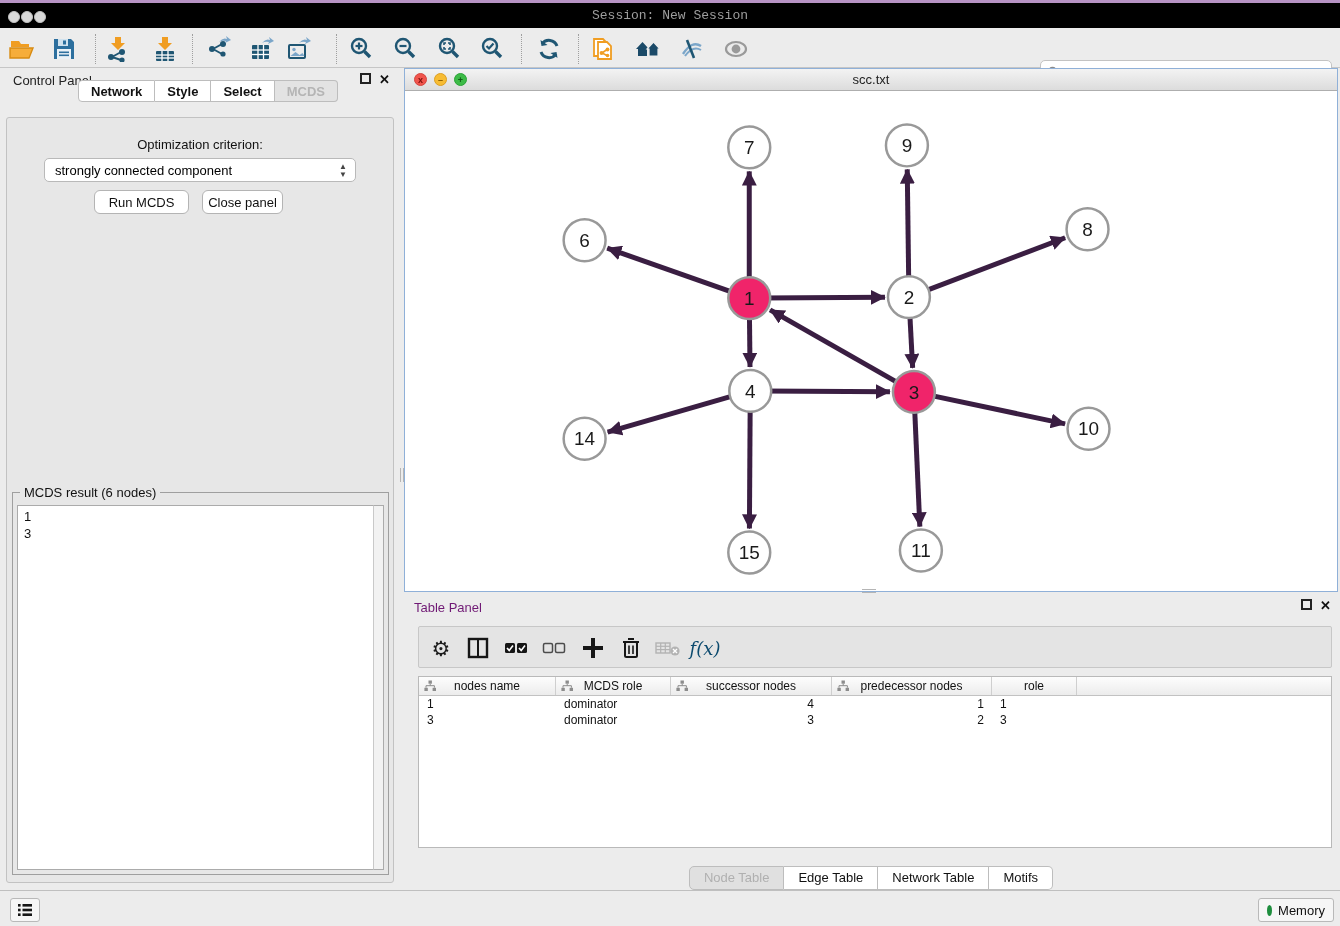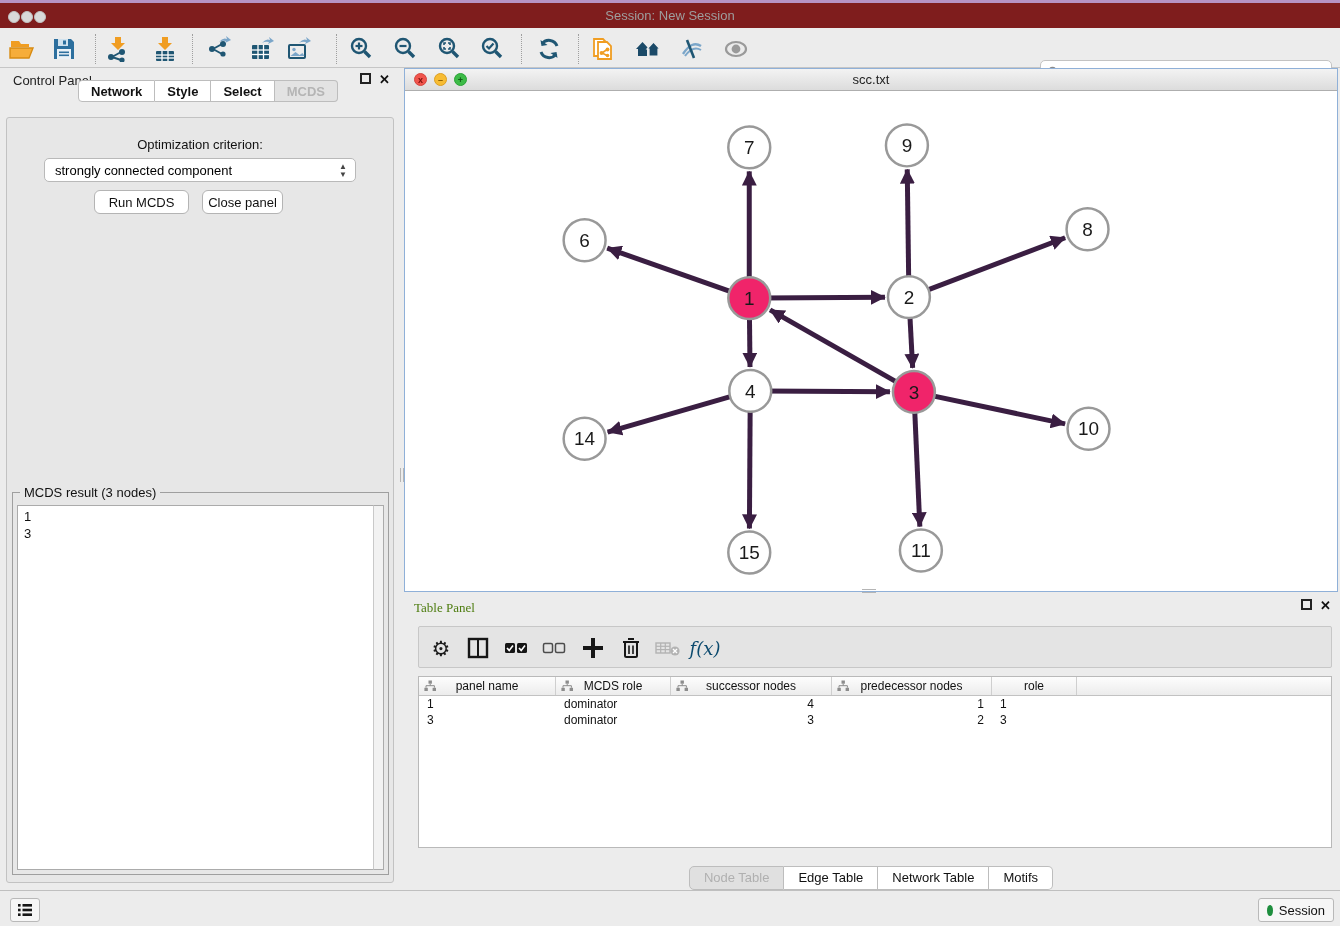--- a/index.html
+++ b/index.html
@@ -1,19 +1,19 @@
 <!DOCTYPE html>
 <html><head>
 <meta charset="utf-8">
 <style>
   * { margin:0; padding:0; box-sizing:border-box; }
   html,body { width:1340px; height:926px; }
   body { font-family:"Liberation Sans", sans-serif; background:#ececec; position:relative; overflow:hidden; }
   .topline { position:absolute; left:0; top:0; width:1340px; height:3px; background:#b793c4; }
-  .titlebar { position:absolute; left:0; top:3px; width:1340px; height:25px; background:#7f1d1d; }
+  .titlebar { position:absolute; left:0; top:3px; width:1340px; height:25px; background:#000000;font-family:Liberation Mono, monospace; }
   .titlebar .title { position:absolute; left:0; right:0; top:5px; text-align:center; font-size:13px; color:#9e9e9e; }
   .tl { position:absolute; top:8px; width:12px; height:12px; border-radius:50%; }
   .tl.gray { background:#d9d9d9; border:1px solid #c1c1c1; }
 
   
   .toolbar { position:absolute; left:0; top:28px; width:1340px; height:40px; background:#ececec; border-bottom:1px solid #c6c6c6; }
   .tbicon { position:absolute; top:7px; width:28px; height:28px; display:flex; align-items:center; justify-content:center; }
   .tbsep { position:absolute; top:6px; width:1px; height:30px; border-left:1px dotted #9f9f9f; }
   .searchbox { position:absolute; left:1040px; top:32px; width:292px; height:25px; background:#fff; border:1px solid #c3c3c3; border-radius:5px; display:flex; align-items:center; padding-left:6px; }
   .searchbox input { border:none; outline:none; flex:1; font-size:12px; margin-left:5px; background:transparent; }
@@ -47,21 +47,21 @@
   .mac.grn { left:49px; background:#3dbb47; border:1px solid #2aa337; color:#115c16; }
   .netcanvas { position:absolute; left:0; top:22px; right:0; bottom:0; background:#fff; }
   .netcanvas svg { width:100%; height:100%; }
 
   
   .vgrip { position:absolute; left:400px; top:468px; width:4px; height:14px; border-left:1px solid #b5b5b5; border-right:1px solid #b5b5b5; }
   .hgrip { position:absolute; left:862px; top:589px; width:14px; height:4px; border-top:1px solid #b5b5b5; border-bottom:1px solid #b5b5b5; }
 
   
   .tpanel-head { position:absolute; left:404px; top:594px; width:934px; height:26px; }
-  .tpanel-head .label { position:absolute; left:10px; top:6px; font-size:13px; color:#4d7c0f;font-family:Liberation Serif, serif; }
+  .tpanel-head .label { position:absolute; left:10px; top:6px; font-size:13px; color:#701a75; }
   .ttoolbar { position:absolute; left:418px; top:626px; width:914px; height:42px; background:#e4e4e4; border:1px solid #c7c7c7; border-radius:2px; }
   .ttb { position:absolute; top:7px; width:28px; height:28px; display:flex; align-items:center; justify-content:center; }
   .fx { font-family:"DejaVu Serif", serif; font-style:italic; font-size:18px; color:#0c4a6e; }
   .gearglyph { font-size:21px; color:#1c1c1c; line-height:21px; }
 
   .ntable { position:absolute; left:418px; top:676px; width:914px; height:172px; background:#fff; border:1px solid #b9b9b9; }
   .thead { display:flex; height:19px; background:linear-gradient(#fdfdfd,#ececec); border-bottom:1px solid #c2c2c2; }
   .th { display:flex; align-items:center; justify-content:center; gap:5px; font-size:12px; color:#111; border-right:1px solid #cfcfcf; position:relative; }
   .th .treeicon { position:absolute; left:5px; top:3px; }
   .trow { display:flex; height:16px; font-size:12px; color:#111; }
@@ -268,21 +268,21 @@
 
 <div class="combo">
   <span>strongly connected component</span>
   <span class="arrows">▲<br>▼</span>
 </div>
 
 <div class="btn" style="left:94px; top:190px; width:95px;">Run MCDS</div>
 <div class="btn" style="left:202px; top:190px; width:81px;">Close panel</div>
 
 <div class="group">
-  <span class="glabel">MCDS result (3 nodes)</span>
+  <span class="glabel">MCDS result (6 nodes)</span>
   <div class="resultarea" id="result-area">
       <div>1</div>
       <div>3</div>
     </div>
   <div class="vscroll"></div>
 </div>
 
 <div class="netwin">
   <div class="nettitle">
     <span class="mac red">x</span>
@@ -430,21 +430,21 @@
 
 <div class="ntable">
   <div class="thead">
     <div class="th c0">
       <svg class="treeicon" width="12" height="12" viewBox="0 0 12 12">
           <rect x="4.5" y="0.5" width="3.4" height="3.2" fill="#8c8c8c"></rect>
           <path d="M6.2 3.7 v2 M2 5.7 h8.4 M2 5.7 v2 M10.4 5.7 v2" stroke="#8c8c8c" fill="none"></path>
           <rect x="0.4" y="7.8" width="3.4" height="3.2" fill="#8c8c8c"></rect>
           <rect x="8.6" y="7.8" width="3.4" height="3.2" fill="#8c8c8c"></rect>
         </svg>
-      <span>panel name</span>
+      <span>nodes name</span>
     </div>
     <div class="th c1">
       <svg class="treeicon" width="12" height="12" viewBox="0 0 12 12">
           <rect x="4.5" y="0.5" width="3.4" height="3.2" fill="#8c8c8c"></rect>
           <path d="M6.2 3.7 v2 M2 5.7 h8.4 M2 5.7 v2 M10.4 5.7 v2" stroke="#8c8c8c" fill="none"></path>
           <rect x="0.4" y="7.8" width="3.4" height="3.2" fill="#8c8c8c"></rect>
           <rect x="8.6" y="7.8" width="3.4" height="3.2" fill="#8c8c8c"></rect>
         </svg>
       <span>MCDS role</span>
     </div>
@@ -503,15 +503,15 @@
           <rect x="5.5" y="1" width="9.5" height="2.6"></rect>
           <rect x="1" y="5.7" width="2.6" height="2.6"></rect>
           <rect x="5.5" y="5.7" width="9.5" height="2.6"></rect>
           <rect x="1" y="10.4" width="2.6" height="2.6"></rect>
           <rect x="5.5" y="10.4" width="9.5" height="2.6"></rect>
         </g>
       </svg>
   </div>
   <div class="sbtn" style="left:1258px; width:76px;">
     <span class="memdot"></span>
-    <span style="margin-right:8px;">Session</span>
+    <span style="margin-right:8px;">Memory</span>
   </div>
 </div>
 
 </body></html>

